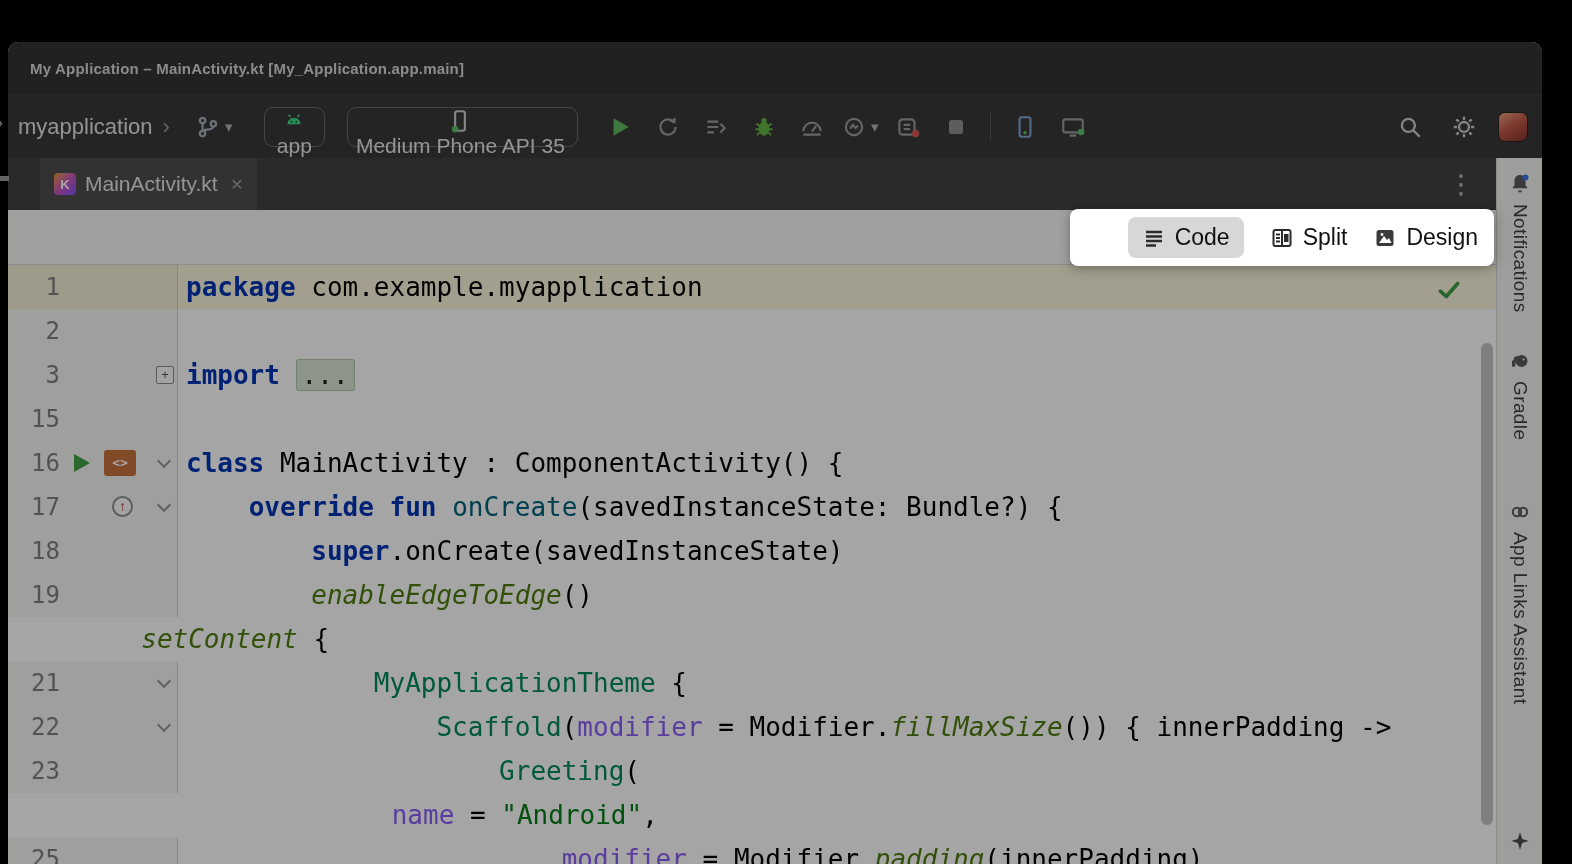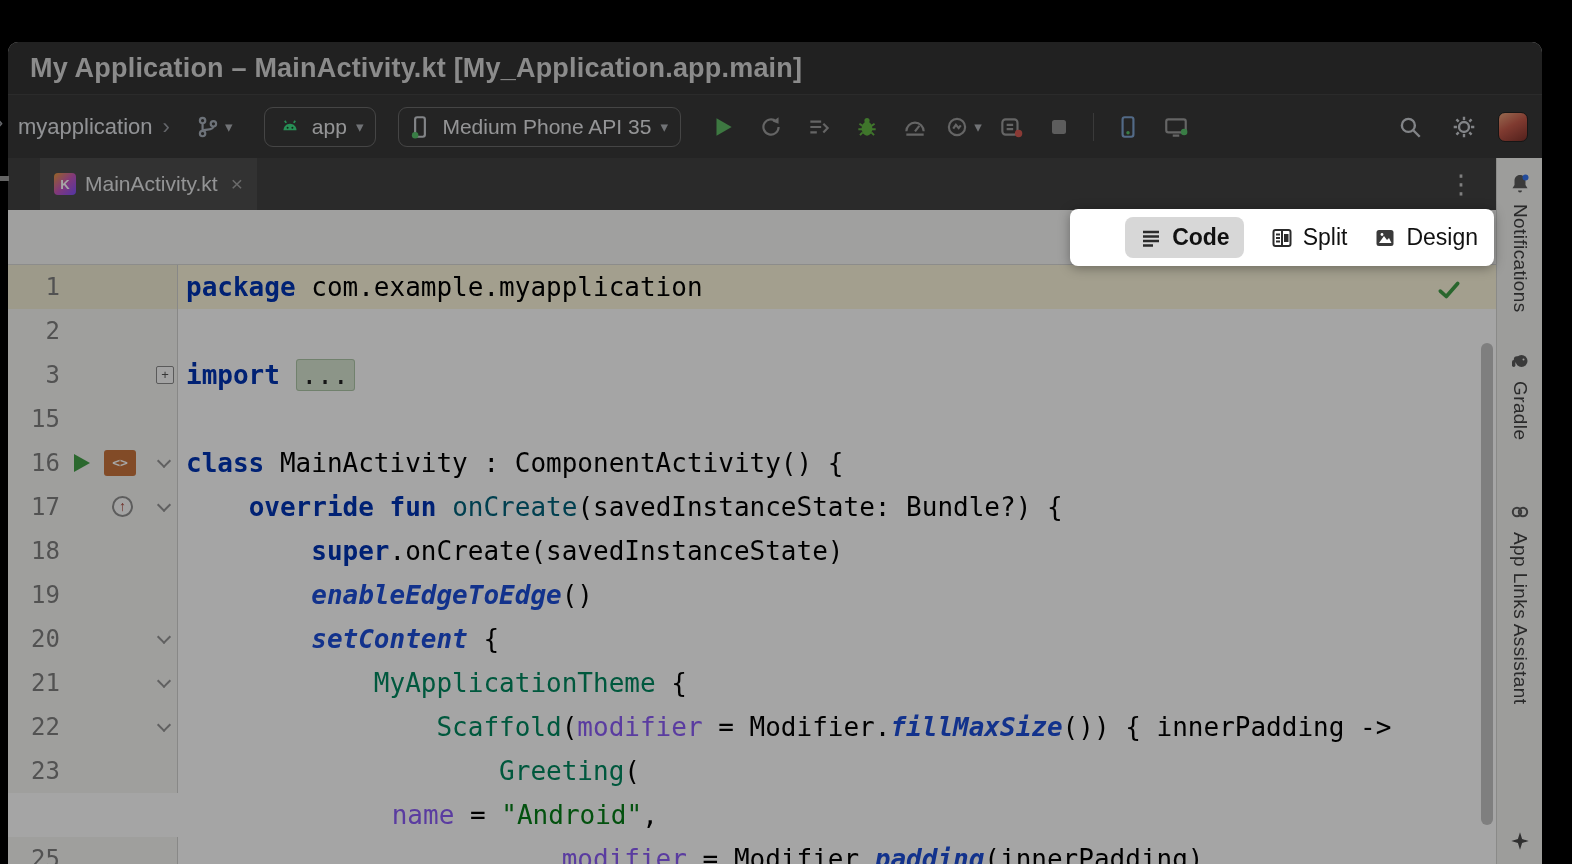--- a/index.html
+++ b/index.html
@@ -9,31 +9,31 @@
   .stage { position:relative; width:1572px; height:864px; background:#000; overflow:hidden; }
 
   
   .window { position:absolute; left:8px; top:42px; width:1534px; height:822px;
             border-radius:10px 10px 0 0; overflow:hidden; background:#fdfdfd;
             display:flex; flex-direction:column; }
 
   
   .titlebar { height:52px; background:#333333; display:flex; align-items:center;
               padding:0 22px; flex:0 0 auto; }
-  .titlebar .title { font-size:27px; font-weight:bold; color:#d6d6d6; letter-spacing:.2px; }
+  .titlebar .title { font-size:15px; font-weight:bold; color:#d6d6d6; letter-spacing:.2px; }
 
   
   .toolbar { height:64px; background:#383838; display:flex; align-items:center;
              padding:0 14px 0 10px; gap:8px; flex:0 0 auto; border-top:1px solid #424242; }
   .crumb { display:flex; align-items:center; gap:10px; color:#dfe1e5; font-size:22px;justify-content:flex-end; }
   .crumb .chev { color:#9a9d a3; color:#9a9da3; font-size:22px; }
   .tb-btn { min-width:40px; height:40px; display:flex; align-items:center; justify-content:center;
             gap:4px; border-radius:8px; cursor:pointer; }
   .pill { height:40px; border:1px solid #6b6b6b; border-radius:9px; display:flex;
-          align-items:center; gap:9px; padding:0 12px; color:#e3e4e6; font-size:21px; cursor:pointer; }
+          align-items:center; padding:0 12px; color:#e3e4e6; font-size:21px; cursor:pointer;flex-direction:column; }
   .pill .caret, .tb-btn .caret { color:#aeb1b6; font-size:15px; }
   .tb-sep { width:1px; height:28px; background:#5a5a5a; margin:0 6px; }
   .tb-right { margin-left:auto; display:flex; align-items:center; gap:14px; }
   .avatar { width:30px; height:30px; border-radius:7px;
             background:linear-gradient(150deg,#e9a27b 0%,#c45a4a 45%,#7e322c 100%);
             border:1px solid #222; cursor:pointer; }
 
   
   .body-row { flex:1; display:flex; min-height:0; }
   .left-col { flex:1; display:flex; flex-direction:column; min-width:0; }
@@ -54,21 +54,21 @@
                  background:#f4f4f2; border-right:1px solid #d2d2d0; cursor:pointer; }
   .code-row.caret-line { background:#faf5db; }
   .code-row.caret-line .gutter-cell { background:#f2edd5; }
   .lnum { position:absolute; left:0; top:0; width:52px; text-align:right;
           color:#7f7f7f; font-size:24px; }
   .code-text { padding-left:8px; color:#000; }
 
   .tok-kw   { color:#0033b3; font-weight:700; }
   .tok-pl   { color:#000000; }
   .tok-fn   { color:#00627a; }
-  .tok-ext  { color:#1d4ed8; font-style:italic;font-weight:bold; }
+  .tok-ext  { color:#4d7c0f; font-style:italic; }
   .tok-comp { color:#00875f; }
   .tok-str  { color:#067d17; }
   .tok-arg  { color:#8b5cf6; }
   .tok-fold { background:#d7e5d2; border:1px solid #aec6a8; border-radius:3px; padding:0 5px; color:#222; }
 
   
   .g-run { position:absolute; left:66px; top:13px; width:0; height:0;
            border-left:16px solid #43a047; border-top:9px solid transparent;
            border-bottom:9px solid transparent; cursor:pointer; }
   .g-compose { position:absolute; left:96px; top:9px; width:32px; height:26px;
@@ -99,21 +99,21 @@
   .si-1 { margin-bottom:36px; } .si-2 { margin-bottom:60px; }
   .stripe-spark { margin-top:auto; cursor:pointer; }
 
   
   .dim { position:absolute; inset:0; background:rgba(0,0,0,.35); z-index:40; pointer-events:none; }
   .view-toggle { position:absolute; left:1070px; top:209px; width:424px; height:57px;
                  background:#ffffff; z-index:50; display:flex; align-items:center;
                  justify-content:flex-end; gap:26px; padding:0 16px; border-radius:8px;
                  box-shadow:0 2px 12px rgba(0,0,0,.35); }
   .vt-item { display:flex; align-items:center; gap:9px; font-size:23px; color:#111; cursor:pointer; }
-  .vt-item.selected { background:#d7d7d7; border-radius:8px; padding:7px 14px;font-weight:bold; }
+  .vt-item.selected { background:#d7d7d7; border-radius:8px; padding:7px 14px; }
 
   .edge-dash { position:absolute; left:0; top:176px; width:9px; height:5px; background:#9a9a9a; z-index:30; }
   .edge-chev { position:absolute; left:-4px; top:110px; color:#9a9da3; font-size:22px; z-index:30; }
 
   svg { display:block; }
 </style>
 </head>
 <body>
 
 <div class="stage">
@@ -314,21 +314,21 @@
         <div class="code-area">
           <div>
               <div class="code-row caret-line"><div class="gutter-cell"><span class="lnum">1</span></div><div class="code-text"><span class="tok-kw">package</span><span class="tok-pl"> com.example.myapplication</span></div></div>
               <div class="code-row"><div class="gutter-cell"><span class="lnum">2</span></div><div class="code-text"></div></div>
               <div class="code-row"><div class="gutter-cell"><span class="lnum">3</span><span class="g-plus">+</span></div><div class="code-text"><span class="tok-kw">import</span><span class="tok-pl"> </span><span class="tok-fold">...</span></div></div>
               <div class="code-row"><div class="gutter-cell"><span class="lnum">15</span></div><div class="code-text"></div></div>
               <div class="code-row"><div class="gutter-cell"><span class="lnum">16</span><span class="g-run"></span><span class="g-compose">&lt;&gt;</span><span class="g-chev"></span></div><div class="code-text"><span class="tok-kw">class</span><span class="tok-pl"> MainActivity : ComponentActivity() {</span></div></div>
               <div class="code-row"><div class="gutter-cell"><span class="lnum">17</span><span class="g-override">↑</span><span class="g-chev"></span></div><div class="code-text"><span class="tok-pl">    </span><span class="tok-kw">override</span><span class="tok-pl"> </span><span class="tok-kw">fun</span><span class="tok-pl"> </span><span class="tok-fn">onCreate</span><span class="tok-pl">(savedInstanceState: Bundle?) {</span></div></div>
               <div class="code-row"><div class="gutter-cell"><span class="lnum">18</span></div><div class="code-text"><span class="tok-pl">        </span><span class="tok-kw">super</span><span class="tok-pl">.onCreate(savedInstanceState)</span></div></div>
               <div class="code-row"><div class="gutter-cell"><span class="lnum">19</span></div><div class="code-text"><span class="tok-pl">        </span><span class="tok-ext">enableEdgeToEdge</span><span class="tok-pl">()</span></div></div>
-              <div class="code-row"><div class="gutter-cell"><span class="lnum">20</span><span class="g-chev"></span></div><div class="code-text"><span class="tok-pl">        </span><span class="tok-ext">setContent</span><span class="tok-pl"> {</span></div></div>
+              <div class="code-row"><div class="code-text"><span class="tok-pl">        </span><span class="tok-ext">setContent</span><span class="tok-pl"> {</span></div></div>
               <div class="code-row"><div class="gutter-cell"><span class="lnum">21</span><span class="g-chev"></span></div><div class="code-text"><span class="tok-pl">            </span><span class="tok-comp">MyApplicationTheme</span><span class="tok-pl"> {</span></div></div>
               <div class="code-row"><div class="gutter-cell"><span class="lnum">22</span><span class="g-chev"></span></div><div class="code-text"><span class="tok-pl">                </span><span class="tok-comp">Scaffold</span><span class="tok-pl">(</span><span class="tok-arg">modifier</span><span class="tok-pl"> = Modifier.</span><span class="tok-ext">fillMaxSize</span><span class="tok-pl">()) { innerPadding -&gt;</span></div></div>
               <div class="code-row"><div class="gutter-cell"><span class="lnum">23</span></div><div class="code-text"><span class="tok-pl">                    </span><span class="tok-comp">Greeting</span><span class="tok-pl">(</span></div></div>
               <div class="code-row"><div class="code-text"><span class="tok-pl">                        </span><span class="tok-arg">name</span><span class="tok-pl"> = </span><span class="tok-str">"Android"</span><span class="tok-pl">,</span></div></div>
               <div class="code-row"><div class="gutter-cell"><span class="lnum">25</span></div><div class="code-text"><span class="tok-pl">                        </span><span class="tok-arg">modifier</span><span class="tok-pl"> = Modifier.</span><span class="tok-ext">padding</span><span class="tok-pl">(innerPadding)</span></div></div>
             </div>
           <div class="check-widget">
             <svg width="26" height="26" viewBox="0 0 24 24" fill="none" stroke="#3f9d46" stroke-width="3.4" stroke-linecap="round" stroke-linejoin="round">
               <polyline points="4,13 9.5,18 20,6"></polyline>
             </svg>

